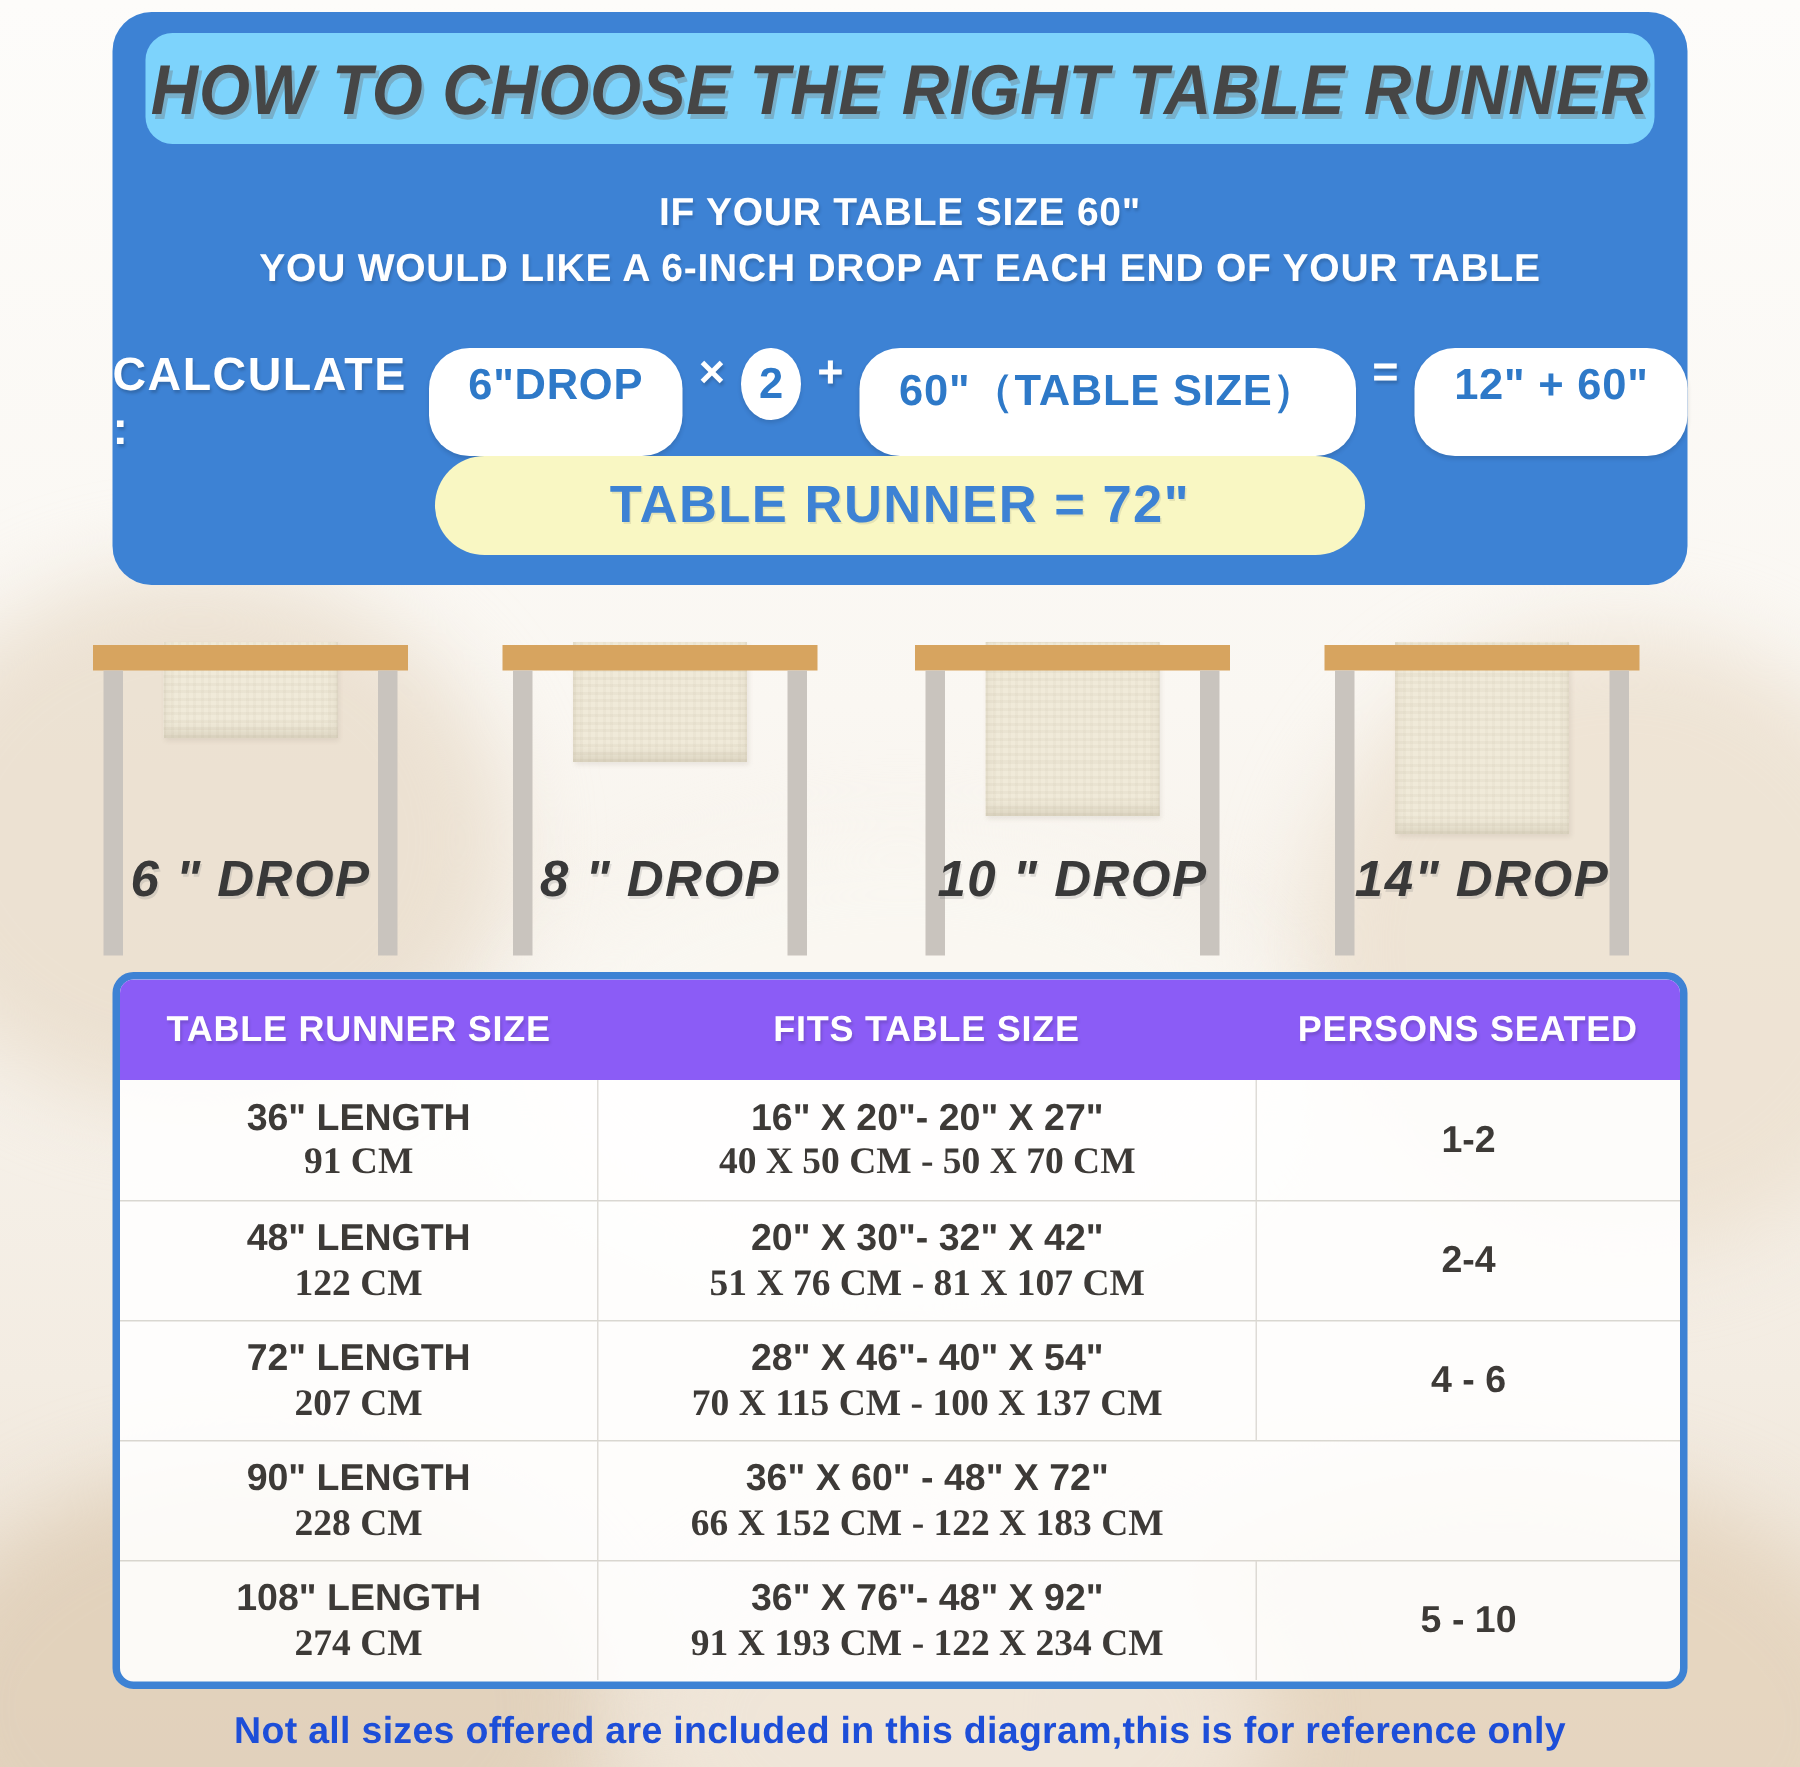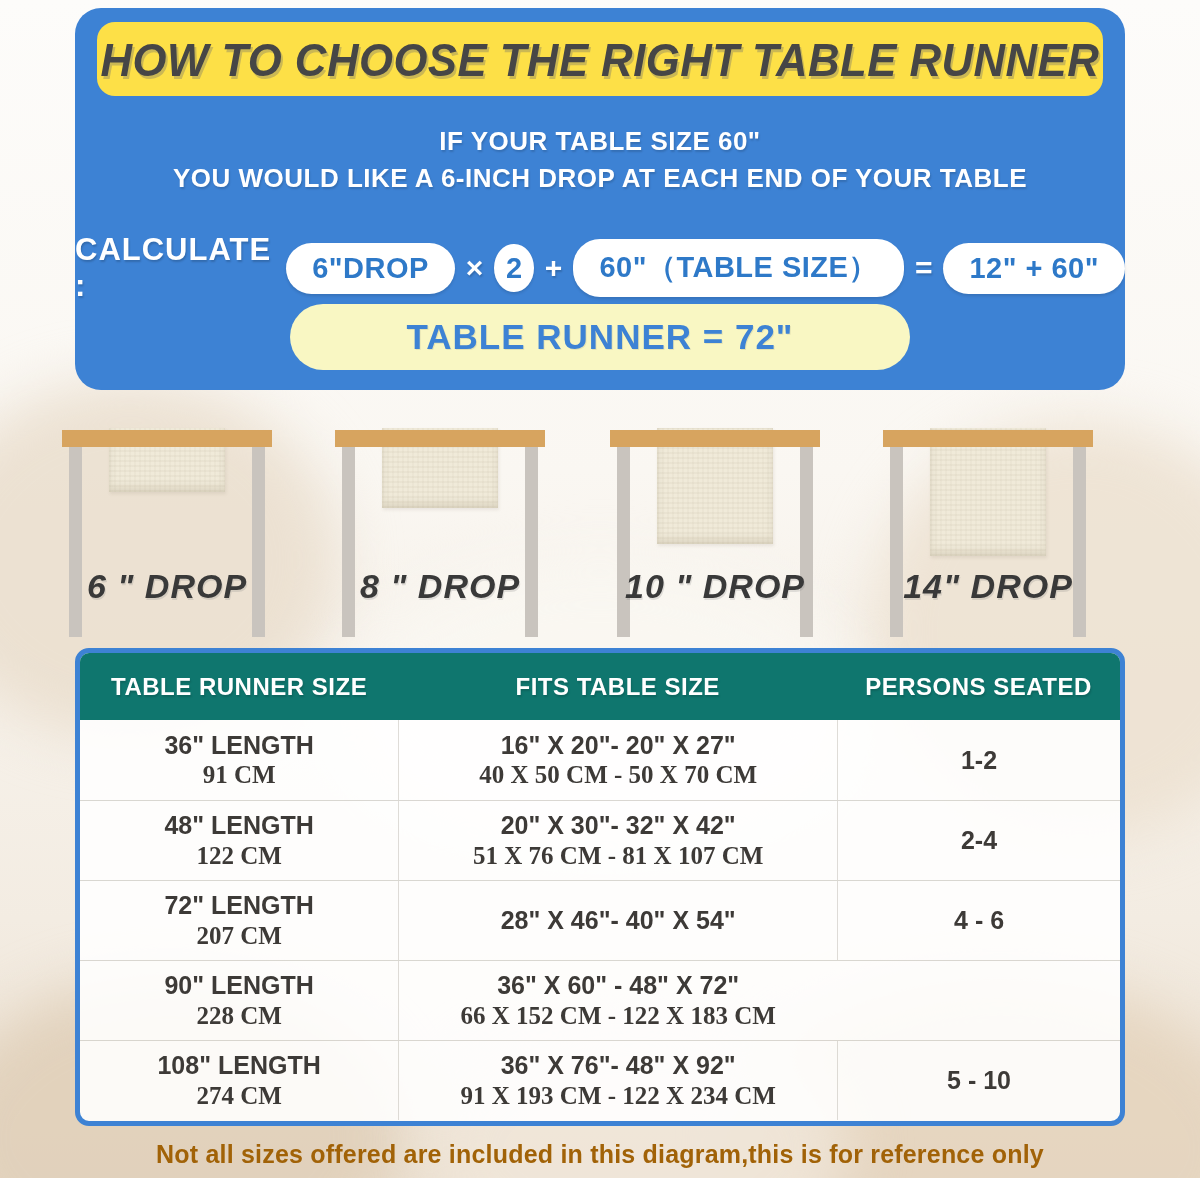--- a/index.html
+++ b/index.html
@@ -16,30 +16,30 @@
   .blob.b3 { left:340px; top:560px; width:520px; height:300px; background:rgba(250,247,242,.9); }
   .blob.b4 { left:-60px; bottom:-120px; width:460px; height:320px; background:rgba(224,207,185,.9); }
   .blob.b5 { right:-60px; bottom:-140px; width:520px; height:340px; background:rgba(228,212,190,.9); }
   .blob.b6 { left:430px; bottom:-100px; width:420px; height:260px; background:rgba(240,230,216,.9); }
   .blob.b7 { left:150px; top:90px; width:900px; height:260px; background:rgba(255,255,255,.65); }
 
   
   .panel-top { position:absolute; left:75px; top:8px; width:1050px; height:382px;
     background:#3d82d4; border-radius:26px; }
   .title-box { position:absolute; left:22px; right:22px; top:14px; height:74px;
-    background:#fde047; border-radius:18px; display:flex; align-items:center; justify-content:center; }
+    background:#7dd3fc; border-radius:18px; display:flex; align-items:center; justify-content:center; }
   .title-box .ttl { font-size:47px; font-weight:bold; font-style:italic; color:#464646;
     white-space:nowrap; transform:scaleX(.93); letter-spacing:.5px;
     text-shadow:2px 3px 0 rgba(110,110,110,.35); }
   .subtitle { position:absolute; left:0; right:0; text-align:center; color:#ffffff;
     font-size:26px; font-weight:600; letter-spacing:.5px; text-shadow:1px 2px 2px rgba(0,0,0,.15); }
   .sub1 { top:118px; }
   .sub2 { top:155px; }
 
-  .calc-row { position:absolute; left:0; right:0; top:224px; display:flex; align-items:center;
+  .calc-row { position:absolute; left:0; right:0; top:224px; display:flex; 
     justify-content:center; gap:11px; }
   .calc-label { color:#ffffff; font-size:31px; font-weight:bold; letter-spacing:1px;
     text-shadow:1px 2px 2px rgba(0,0,0,.18); margin-right:4px; }
   .pill { background:#ffffff; color:#2e79c8; font-weight:bold; font-size:29px;
     border-radius:27px; padding:9px 26px; white-space:nowrap; letter-spacing:.5px;
     box-shadow:0 2px 3px rgba(0,0,0,.12); }
   .op { color:#ffffff; font-size:30px; font-weight:bold; text-shadow:1px 2px 2px rgba(0,0,0,.18); }
   .circle { background:#ffffff; color:#2e79c8; font-weight:bold; font-size:29px;
     width:48px; height:48px; border-radius:50%; display:flex; align-items:center; justify-content:center;
     box-shadow:0 2px 3px rgba(0,0,0,.12); }
@@ -67,34 +67,34 @@
   .runner.d10 { height:116px; }
   .runner.d14 { height:128px; }
   .drop-label { position:absolute; left:-20px; right:-20px; top:172px; text-align:center;
     font-size:34px; font-weight:bold; font-style:italic; color:#393939; letter-spacing:1px;
     text-shadow:1px 2px 0 rgba(120,120,120,.2); }
 
   
   .size-table { position:absolute; left:75px; top:648px; width:1050px; height:478px;
     border:5px solid #3d82d4; border-radius:14px; overflow:hidden;
     background:rgba(255,255,255,.88); }
-  .thead { height:67px; background:#0f766e; display:grid;
+  .thead { height:67px; background:#8b5cf6; display:grid;
     grid-template-columns:30.6% 42.2% 27.2%; align-items:center; }
   .thead .hc { color:#ffffff; font-size:24px; font-weight:bold; text-align:center;
     letter-spacing:.5px; text-shadow:1px 2px 2px rgba(0,0,0,.15); }
   .trow { height:80px; display:grid; grid-template-columns:30.6% 42.2% 27.2%; align-items:center; }
   .trow + .trow { border-top:1px solid rgba(150,142,130,.35); }
   .cell { text-align:center; color:#3d3a37; font-size:25px; font-weight:bold; line-height:1.22;
     padding:0 6px; }
   .cell.mid, .cell.last { border-left:1px solid rgba(150,142,130,.30); height:100%;
     display:flex; flex-direction:column; justify-content:center; }
   .cell .l2 { font-weight:bold;font-family:Liberation Serif, serif; }
 
   .footer-note { position:absolute; left:0; right:0; top:1140px; text-align:center;
-    color:#a16207; font-size:25px; font-weight:bold; letter-spacing:.2px; }
+    color:#1d4ed8; font-size:25px; font-weight:bold; letter-spacing:.2px; }
 </style>
 </head>
 <body>
 
 <div class="canvas">
 
   <div class="bg">
     <div class="blob b1"></div>
     <div class="blob b2"></div>
     <div class="blob b3"></div>
@@ -196,20 +196,21 @@
       </div>
     </div>
 
     <div class="trow">
       <div class="cell">
         <div>72" LENGTH</div>
         <div class="l2">207 CM</div>
       </div>
       <div class="cell mid">
         <div>28" X 46"- 40" X 54"</div>
+        <div class="l2">70 X 115 CM - 100 X 137 CM</div>
       </div>
       <div class="cell last">
         <div>4 - 6</div>
       </div>
     </div>
 
     <div class="trow">
       <div class="cell">
         <div>90" LENGTH</div>
         <div class="l2">228 CM</div>

